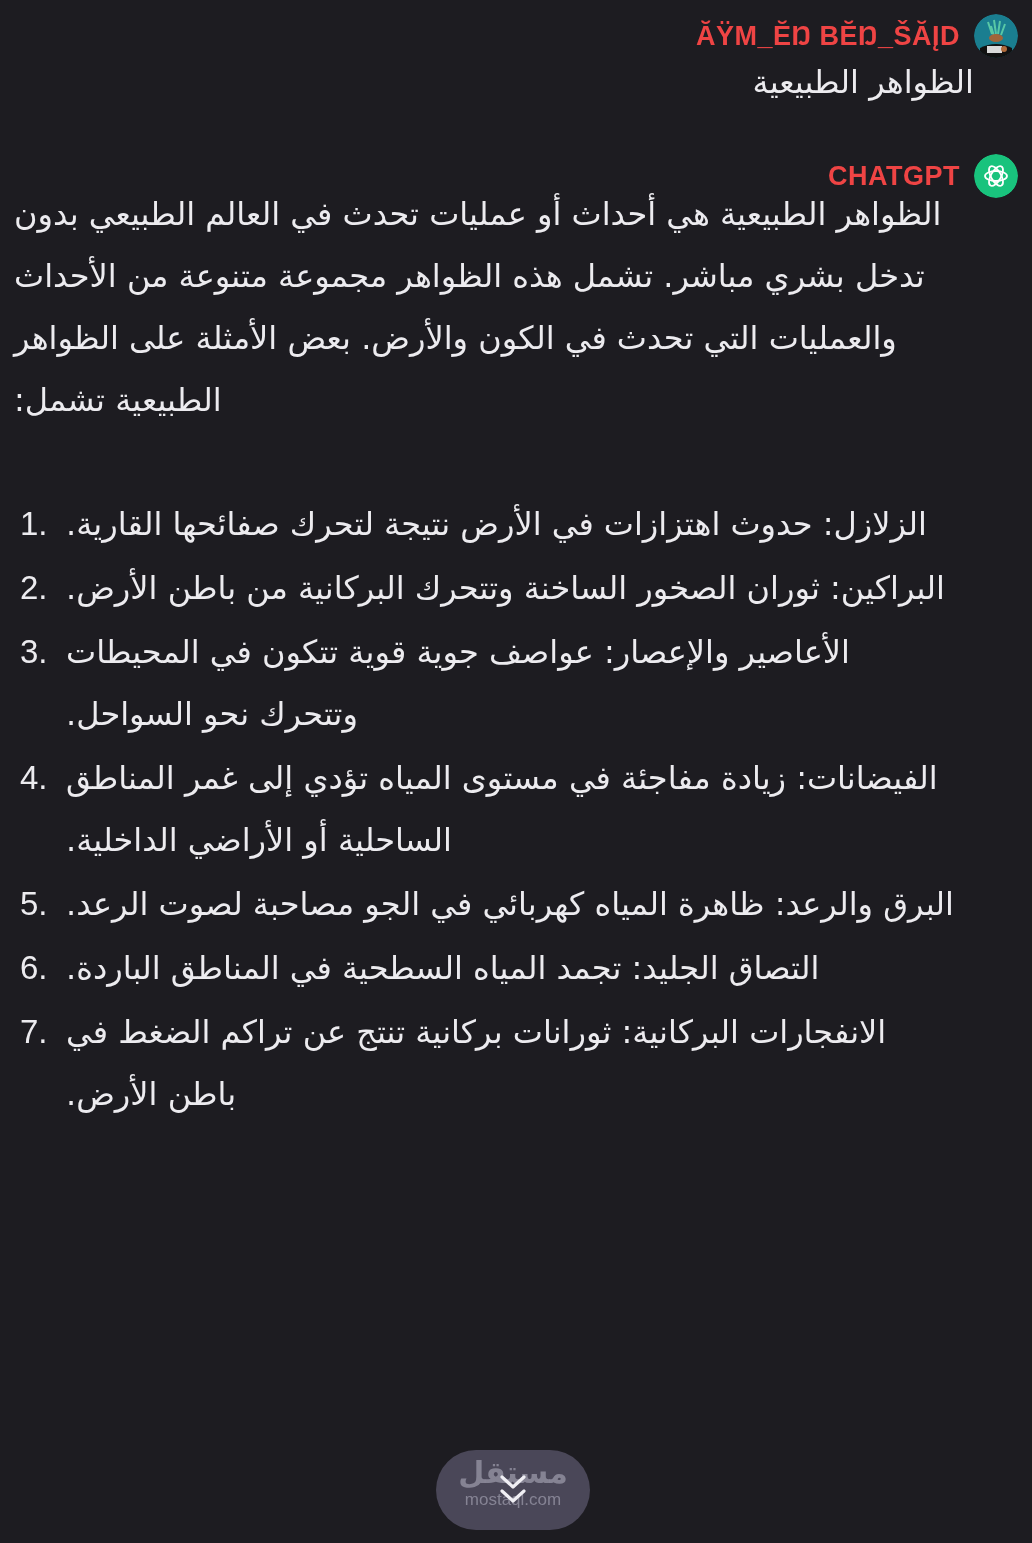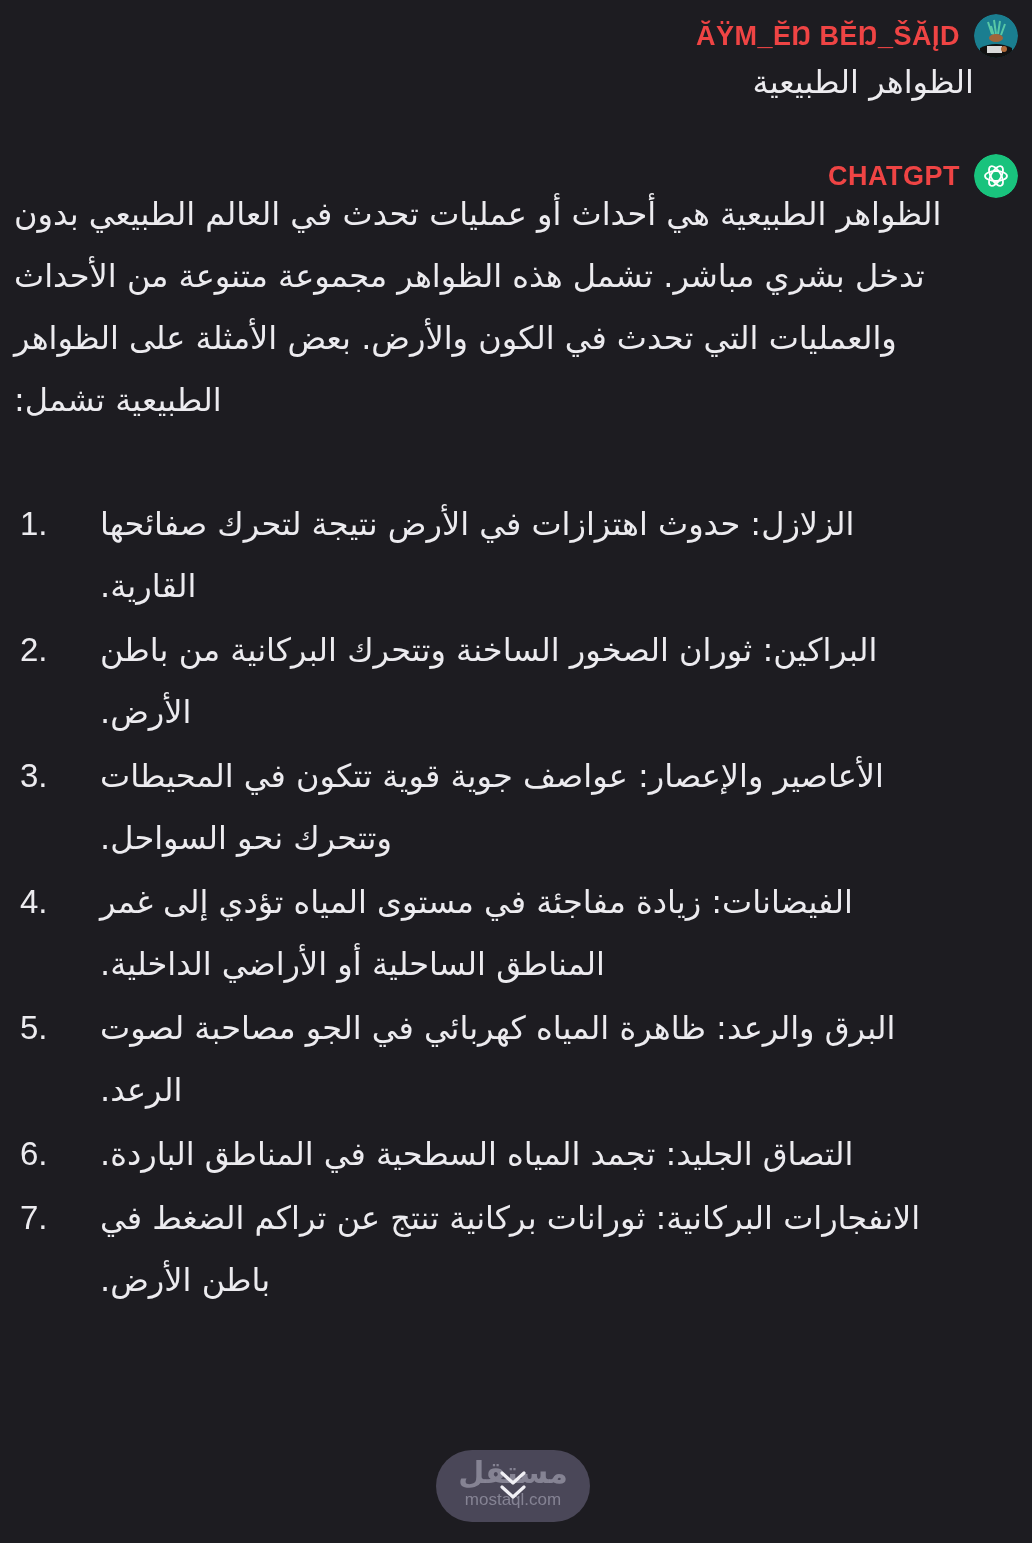--- a/index.html
+++ b/index.html
@@ -77,38 +77,38 @@
     position: relative;
     display: flex;
     direction: rtl;
     align-items: flex-start;
     margin-right: 0;
     margin-left: -14px;
     margin-bottom: 2px;
   }
   .list-text {
     flex: 1;
-    padding-left: 100px;
+    padding-left: 66px;
   }
   .list-num {
     position: absolute;
     left: 20px;
     top: 0;
     direction: ltr;
     font-family: "Liberation Sans", sans-serif;
     font-size: 33px;
     color: #ecebef;
   }
 
   .scroll-btn {
     position: absolute;
     left: 436px;
     top: 1450px;
     width: 154px;
-    height: 72px;
+    height: 80px;
     border-radius: 42px;
     background: rgba(82, 79, 98, 0.85);
     display: flex;
     align-items: center;
     justify-content: center;
     flex-direction: column;
   }
   .watermark {
     position: absolute;
     left: 0; right: 0;

